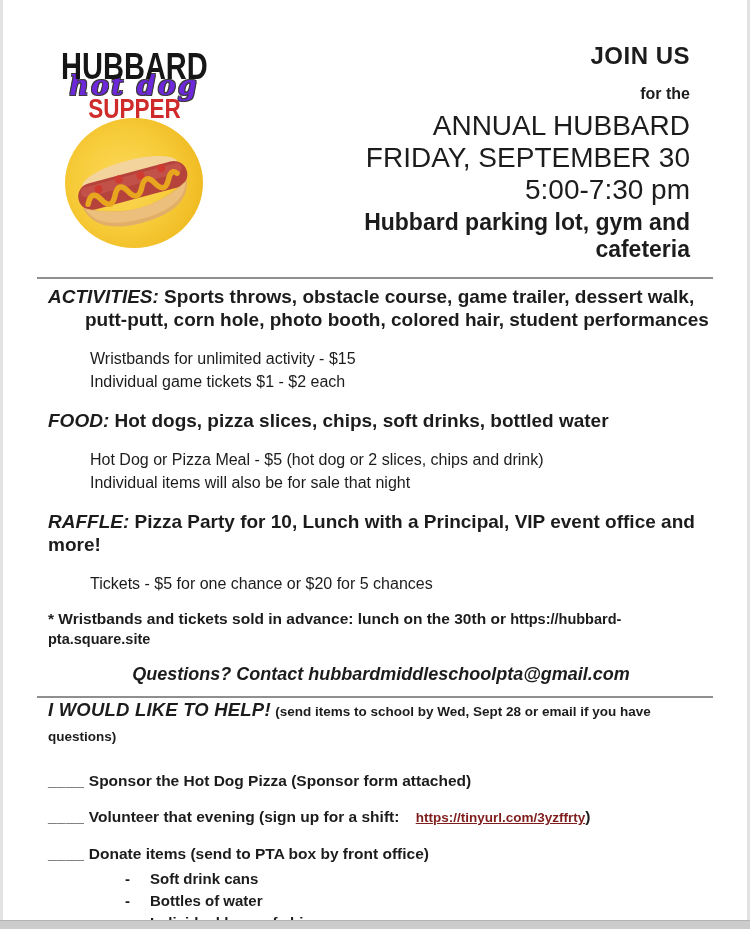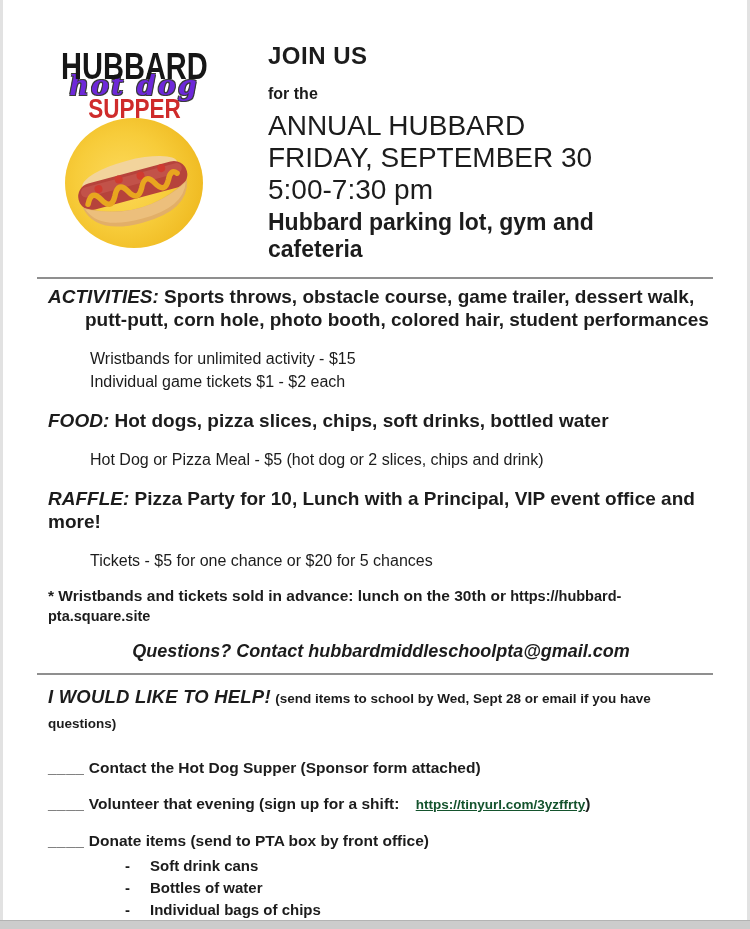--- a/index.html
+++ b/index.html
@@ -29,21 +29,21 @@
   .logo-hubbard { display: inline-block; font-size: 33px; font-weight: 800; color: #161616; transform: scale(0.88, 1.12); letter-spacing: 0px; line-height: 30px; }
   .logo-script {
     margin-top: -9px; font-family: "DejaVu Serif", serif; font-style: italic;
     font-size: 27px; font-weight: 700; color: #6d28d9; letter-spacing: 2px;
     text-shadow: -1px -1px 0 #3a3a3a, 1px -1px 0 #3a3a3a, -1px 1px 0 #3a3a3a, 1px 1px 0 #3a3a3a;
     line-height: 26px;
   }
   .logo-supper { display: inline-block; margin-top: -3px; font-size: 25px; font-weight: 800; color: #cf2b2b; transform: scale(0.9, 1.08); line-height: 25px; }
   .hotdog-wrap { position: absolute; left: 50%; top: 104px; transform: translateX(-50%); z-index: 3; }
 
-  .header-text { flex: 1; text-align: left; padding-right: 60px; }
+  .header-text { flex: 1; text-align: right; padding-right: 60px; }
   .join { font-size: 24px; font-weight: 700; margin-top: 4px; letter-spacing: 0.5px; }
   .forthe { font-size: 16px; font-weight: 700; margin-top: 15px; }
   .bigline { font-size: 28px; font-weight: 400; line-height: 32px; }
   .bigline.first { margin-top: 7px; }
   .location { font-size: 23px; font-weight: 700; margin-top: 3px; }
 
   
   .rule { border: none; border-top: 2px solid #8f8f8f; margin: 0 37px; }
   .rule.top { margin-top: 14px; }
   .rule.help { margin-top: 12px; }
@@ -53,28 +53,28 @@
   .section-head .lbl { font-style: italic; }
   .section-head .wrapline { display: block; padding-left: 37px; }
   .sub-items { font-size: 16px; font-weight: 400; line-height: 23px; margin-top: 16px; padding-left: 42px; }
   .mt-food { margin-top: 16px; }
   .mt-raffle { margin-top: 16px; }
 
   .advance { font-size: 15.5px; font-weight: 700; margin-top: 14px; line-height: 20px; }
   .advance .url { font-size: 14.5px; }
   .questions { text-align: center; font-size: 18px; font-weight: 700; font-style: italic; margin-top: 15px; line-height: 20px; }
 
-  .help-title-row { margin-top: 10px; font-weight: 700; line-height: 24px; }
+  .help-title-row { font-weight: 700; line-height: 24px; }
   .help-title { font-size: 18.5px; font-style: italic; letter-spacing: 0.2px; }
   .help-note { font-size: 13.5px; }
 
   .check-line { font-size: 15.5px; font-weight: 700; line-height: 20px; margin-top: 16px; }
   .check-line.sponsor { margin-top: 22px; }
   .blank { letter-spacing: 0.5px; }
-  .link { color: #14532d; text-decoration: underline; font-size: 13.5px; font-weight: 600; cursor: pointer; padding-left: 12px; }
+  .link { color: #7f1d1d; text-decoration: underline; font-size: 13.5px; font-weight: 600; cursor: pointer; padding-left: 12px; }
 
   .bullets { margin-top: 4px; }
   .bullet-row { display: flex; padding-left: 77px; font-size: 15px; font-weight: 700; line-height: 22px; }
   .bullet-row .dash { width: 25px; flex: 0 0 25px; }
 </style>
 </head>
 <body>
 
 <div class="edge left"></div>
 <div class="edge right"></div>
@@ -127,20 +127,21 @@
   <div class="sub-items">
     <div>Wristbands for unlimited activity - $15</div>
     <div>Individual game tickets $1 - $2 each</div>
   </div>
 
   <div class="section-head mt-food">
     <span class="lbl">FOOD:</span><span> Hot dogs, pizza slices, chips, soft drinks, bottled water</span>
   </div>
   <div class="sub-items">
     <div>Hot Dog or Pizza Meal - $5  (hot dog or 2 slices, chips and drink)</div>
+    <div>Individual items will also be for sale that night</div>
   </div>
 
   <div class="section-head mt-raffle">
     <span class="lbl">RAFFLE:</span><span> Pizza Party for 10, Lunch with a Principal, VIP event office and more!</span>
   </div>
   <div class="sub-items">
     <div>Tickets - $5 for one chance or $20 for 5 chances</div>
   </div>
 
   <div class="advance">
@@ -153,21 +154,21 @@
 <hr class="rule help">
 
 <div class="content">
   <div class="help-title-row">
     <span class="help-title">I WOULD LIKE TO HELP!</span>
     <span class="help-note">(send items to school by Wed, Sept 28 or email if you have questions)</span>
   </div>
 
   <div class="check-line sponsor">
     <span class="blank">____</span>
-    <span>Contact the Hot Dog Supper (Sponsor form attached)</span>
+    <span>Sponsor the Hot Dog Pizza (Sponsor form attached)</span>
   </div>
 
   <div class="check-line">
     <span class="blank">____</span>
     <span>Volunteer that evening (sign up for a shift: </span><span class="link">https://tinyurl.com/3yzffrty</span><span>)</span>
   </div>
 
   <div class="check-line">
     <span class="blank">____</span>
     <span>Donate items (send to PTA box by front office)</span>

